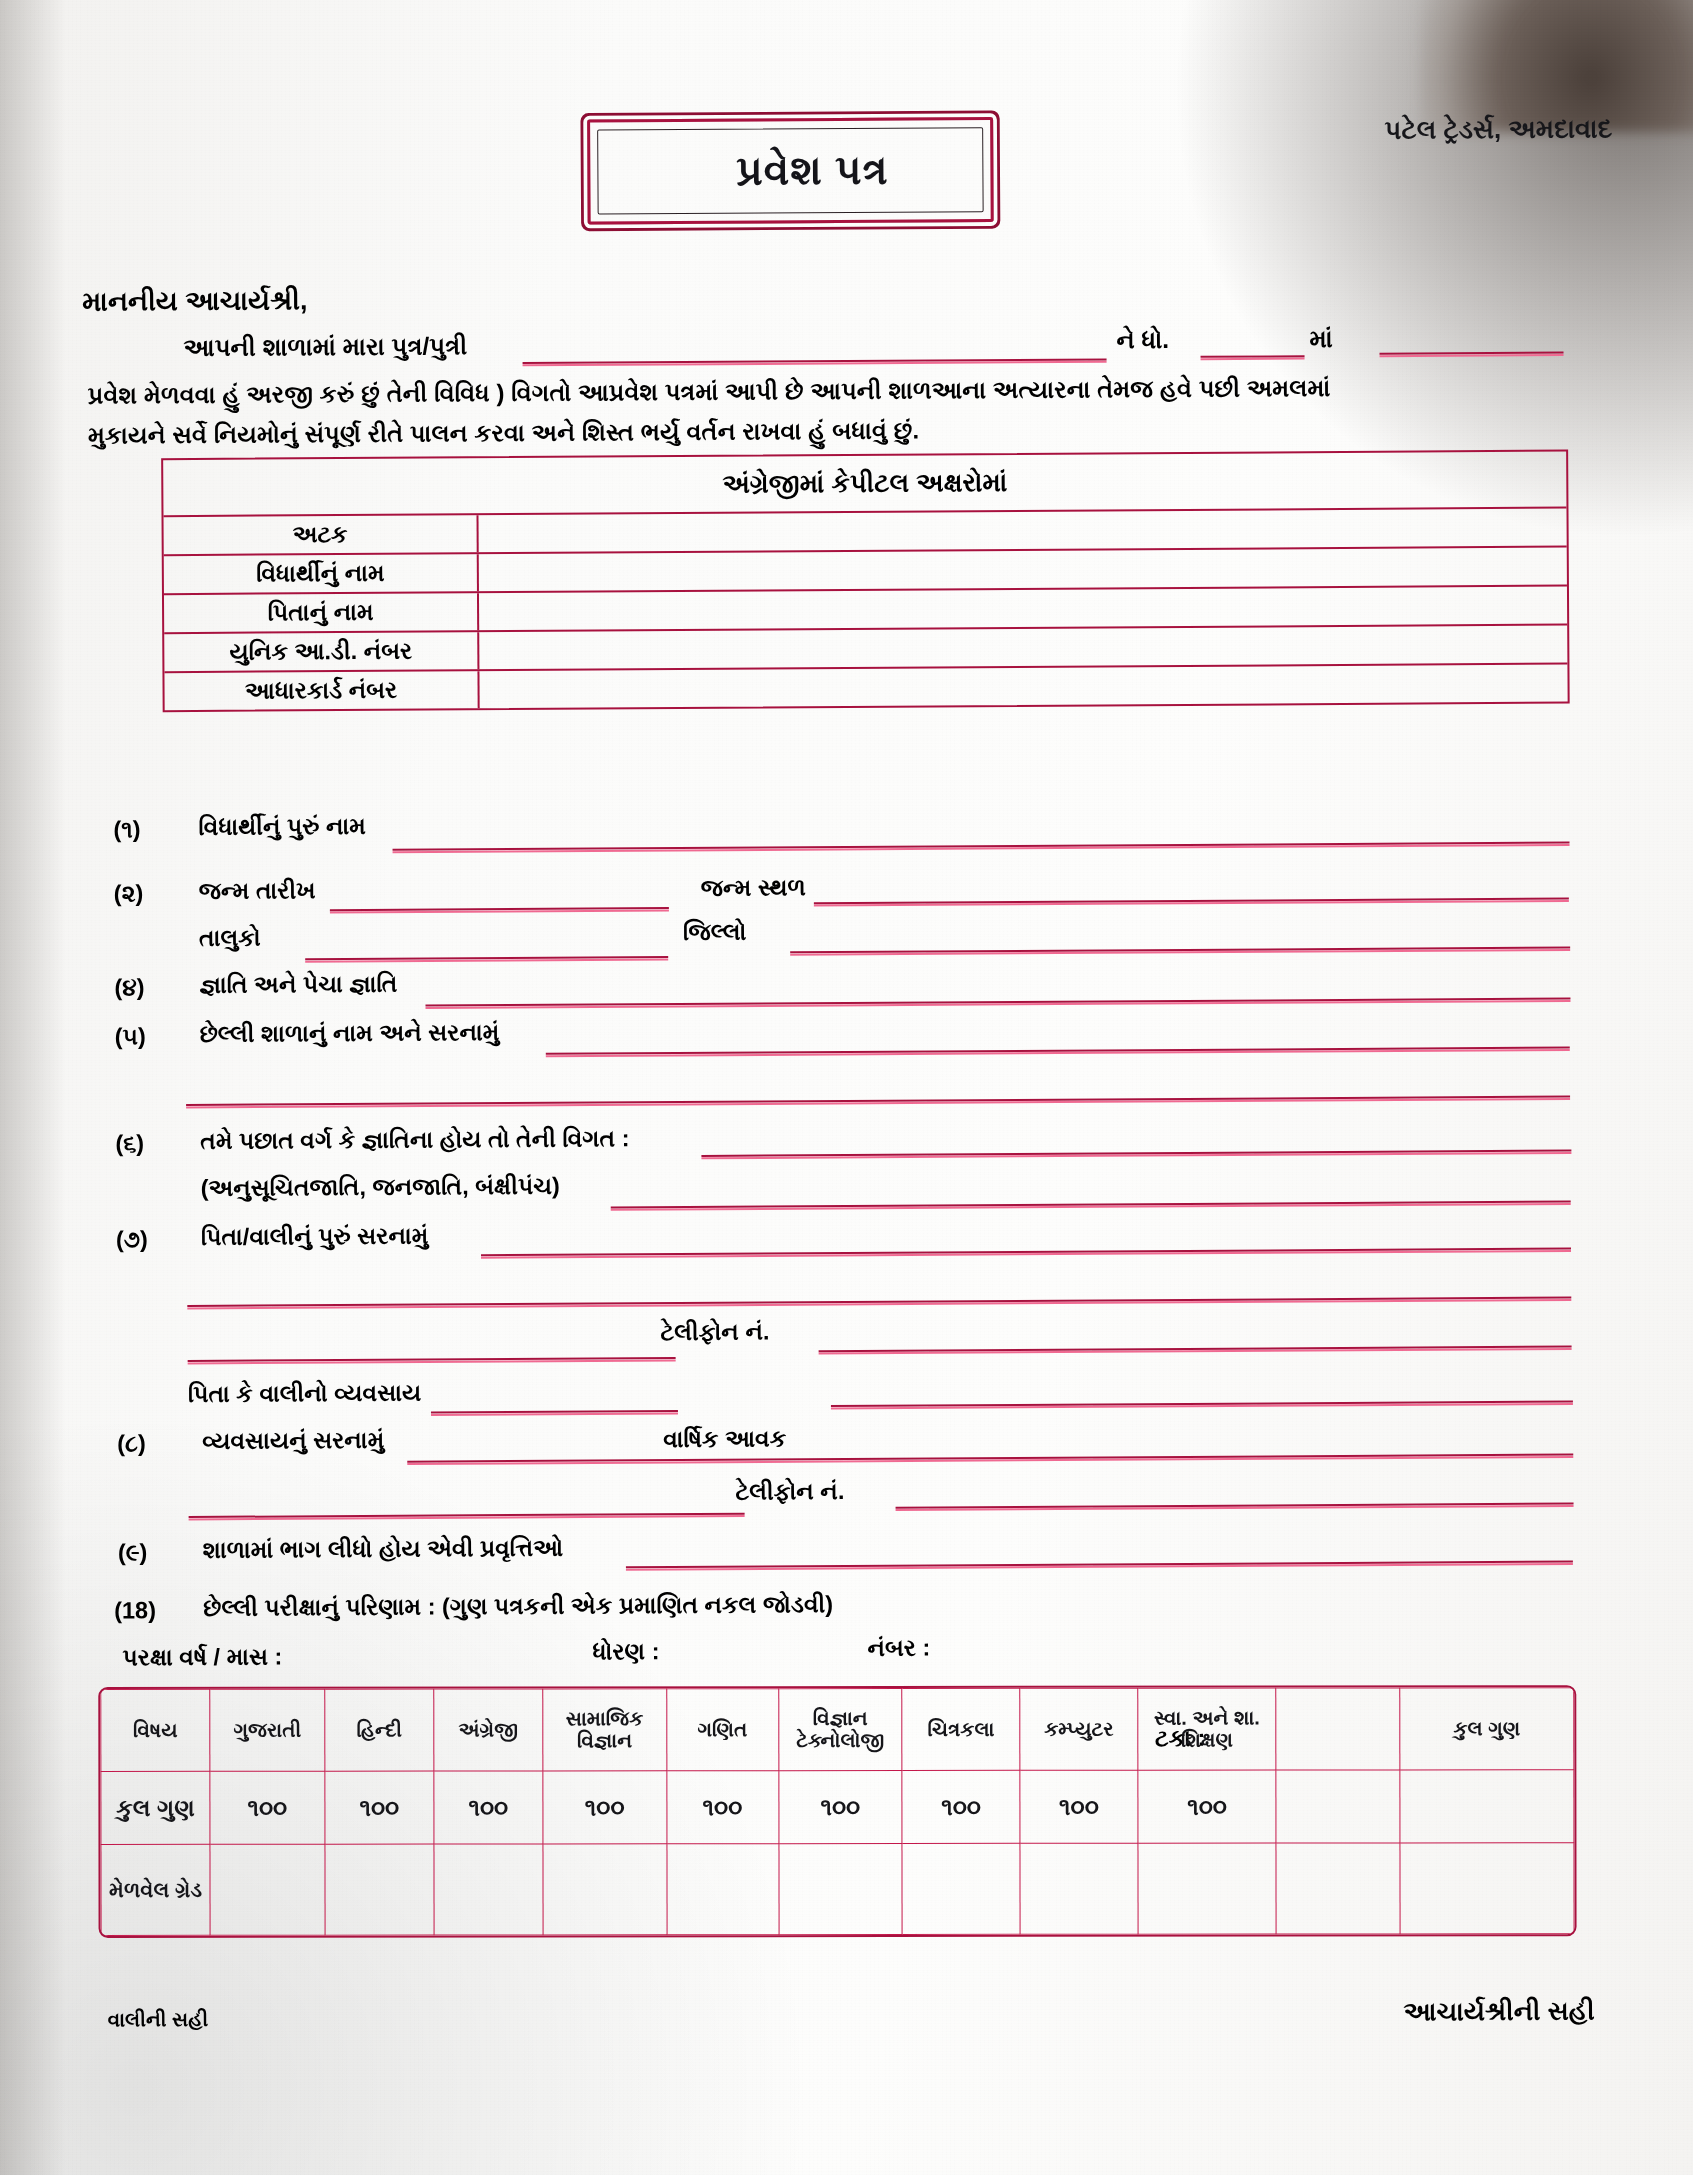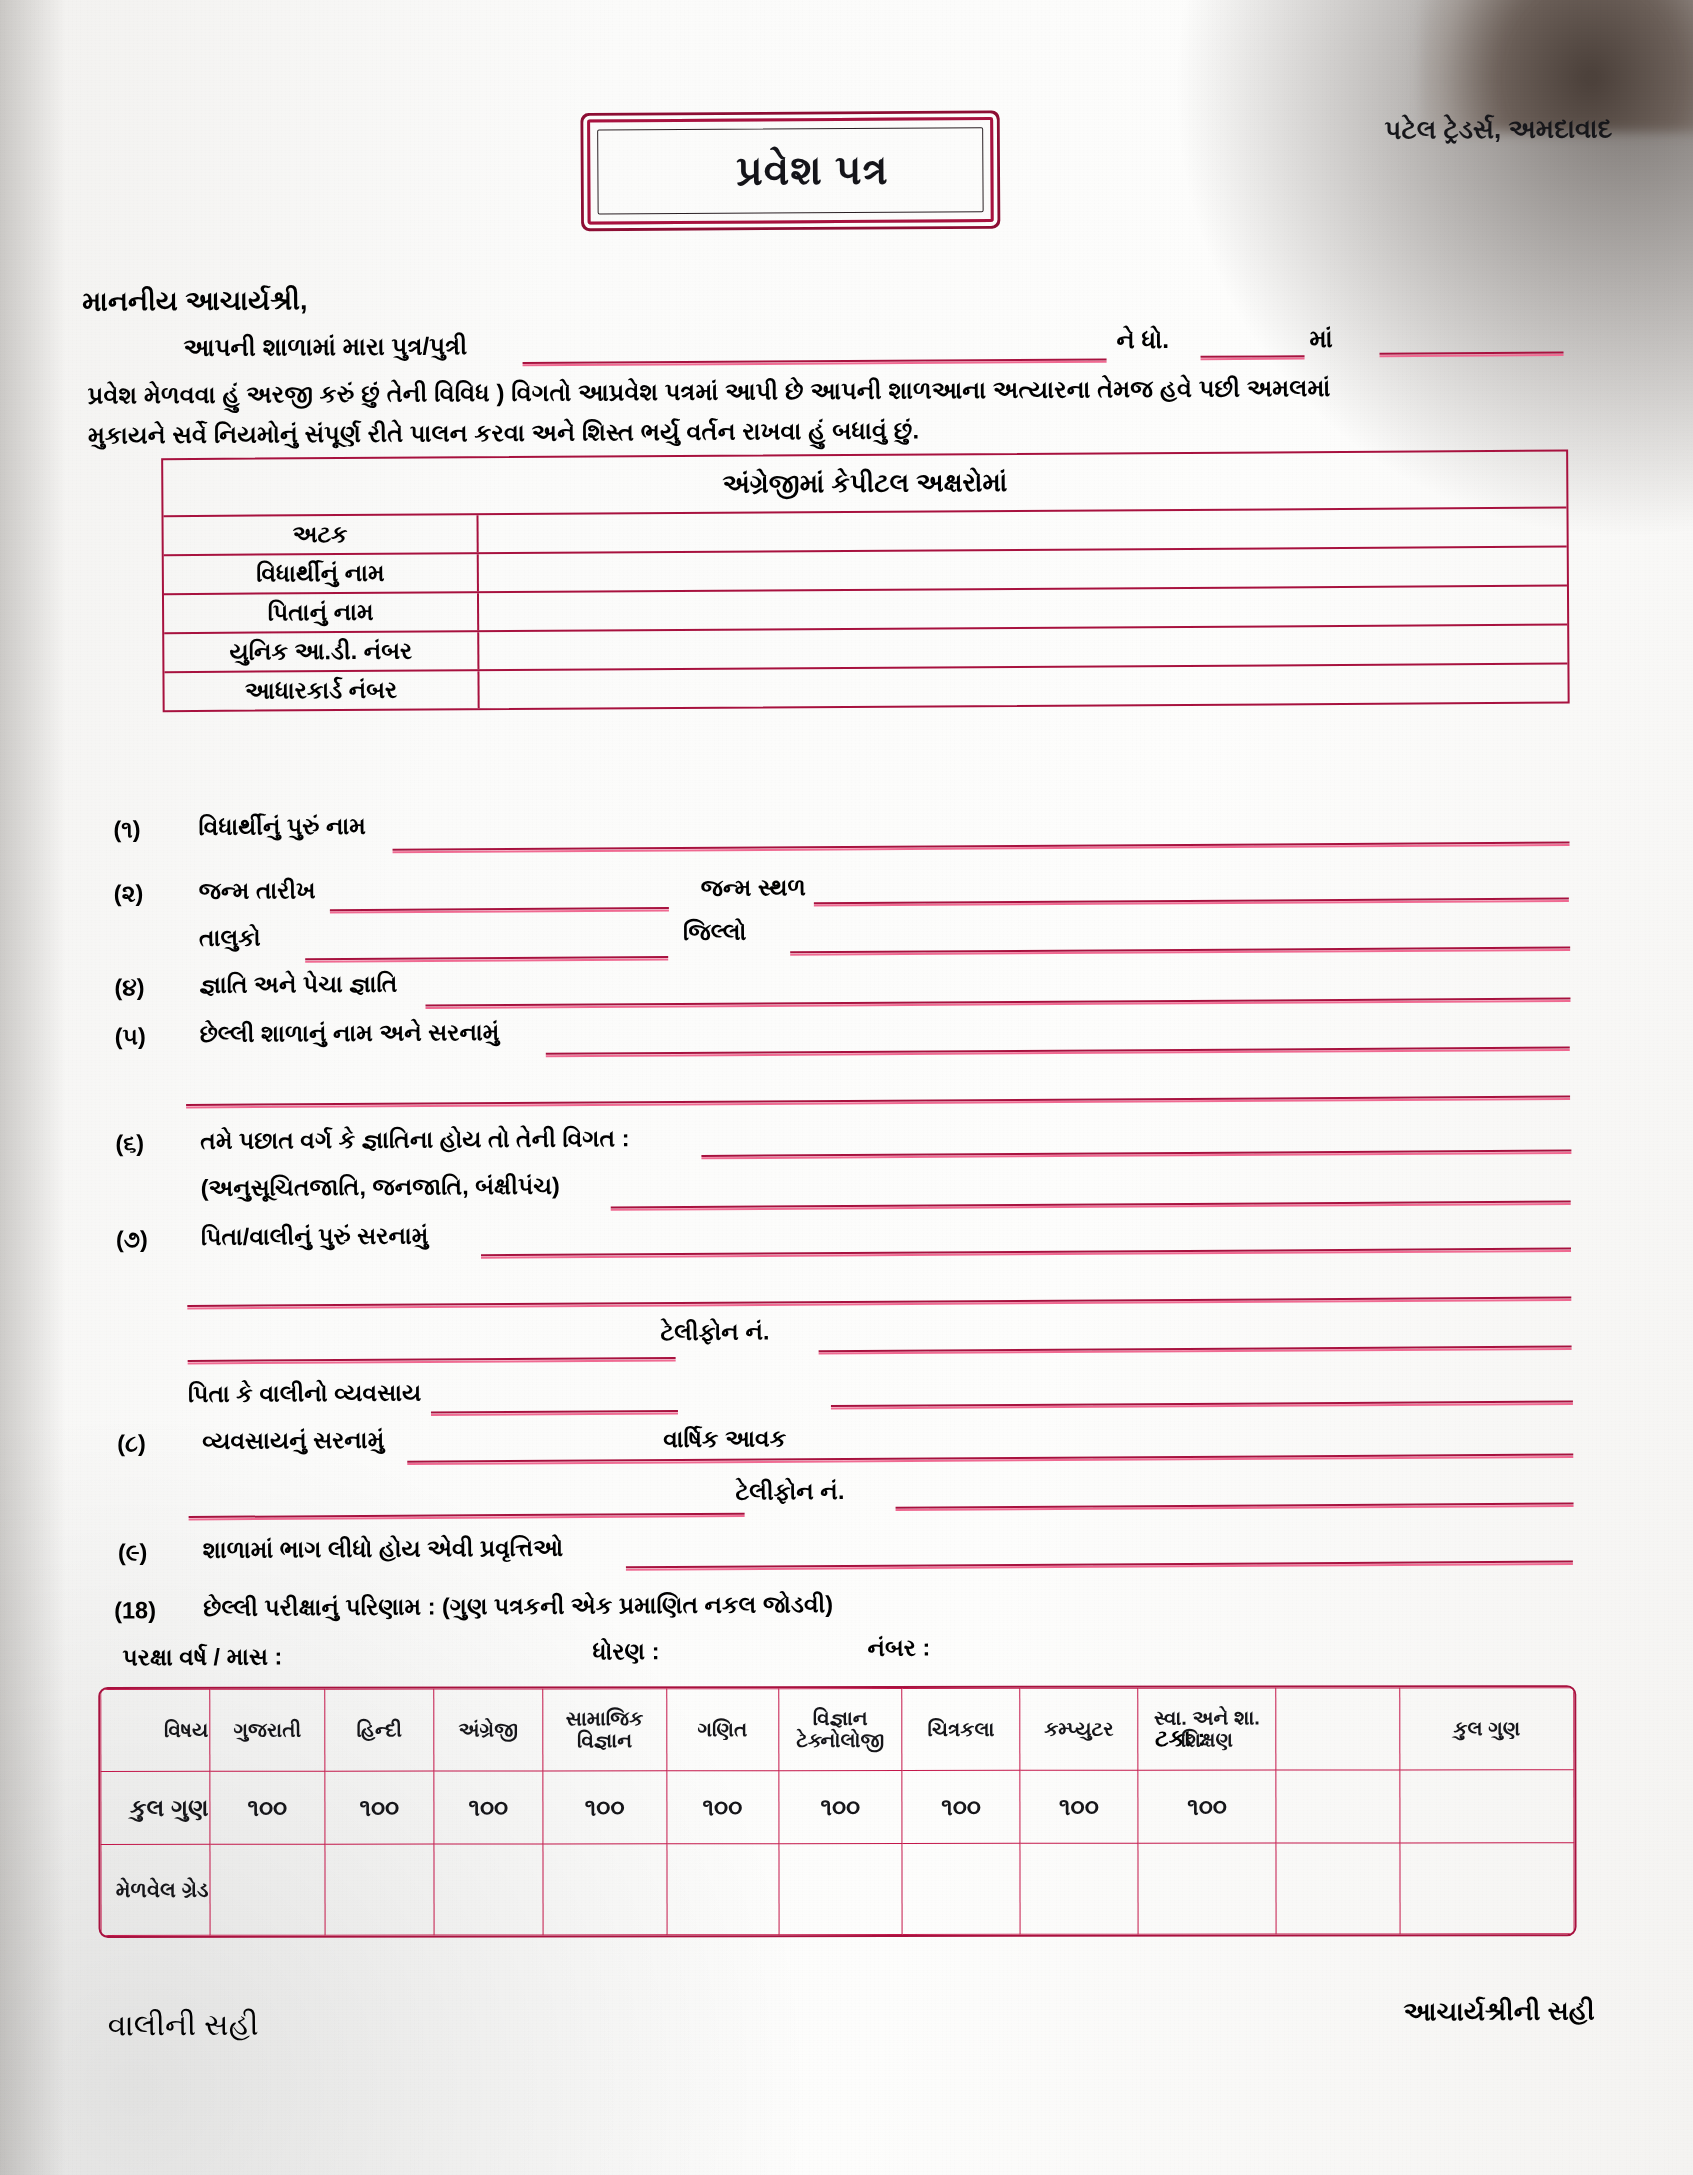--- a/index.html
+++ b/index.html
@@ -80,24 +80,24 @@
   
   #marks{position:absolute;left:94px;top:1686px;width:1474px;
          border:2.8px solid #a8123f;border-radius:9.4px;overflow:hidden;
          transform:rotate(0.28deg);}
   #marks table{border-collapse:collapse;width:100%;table-layout:fixed;}
   #marks td{border:1.9px solid #c4174a;text-align:center;vertical-align:middle;
             font-size:21px;font-weight:bold;color:#16161a;line-height:1.12;padding:1.9px 0.9px;}
   #marks tr.head td{height:77px;font-size:20px;}
   #marks tr.r1 td{height:68px;font-size:23.5px;}
   #marks tr.r2 td{height:87px;font-size:21px;}
-  #marks td.first{font-size:21px;text-align:right;}
-
-  
-  #sig-left{position:absolute;left:102px;top:2004px;font-size:30px;font-weight:normal;}
+  #marks td.first{font-size:21px;}
+
+  
+  #sig-left{position:absolute;left:102px;top:2004px;font-size:20px;font-weight:bold;}
   #sig-right{position:absolute;right:104px;top:2000px;font-size:26px;font-weight:bold;}
 </style>
 </head>
 <body>
 
 <div id="paper"></div>
 <div id="sheet">
 
   <div id="title-box">
     <div class="inner">

